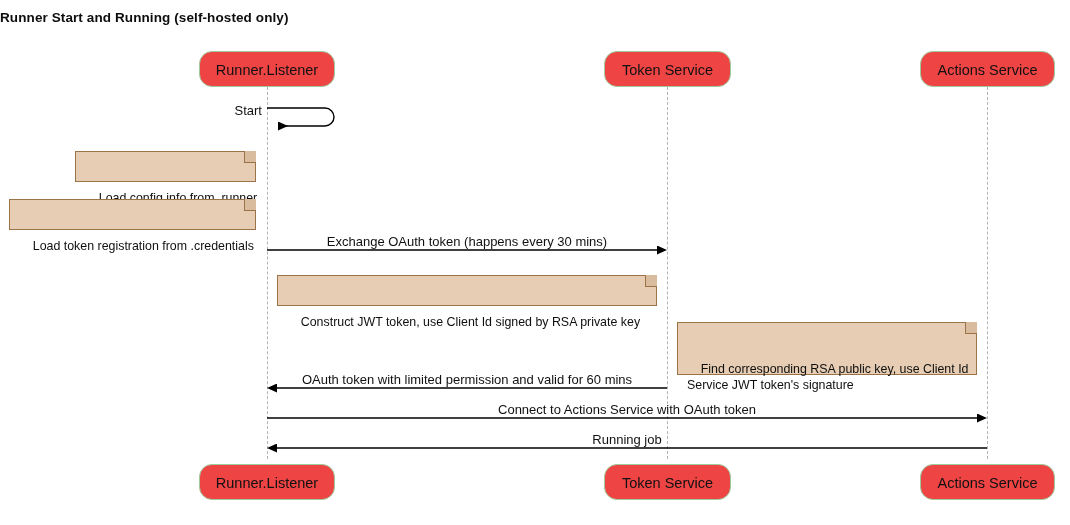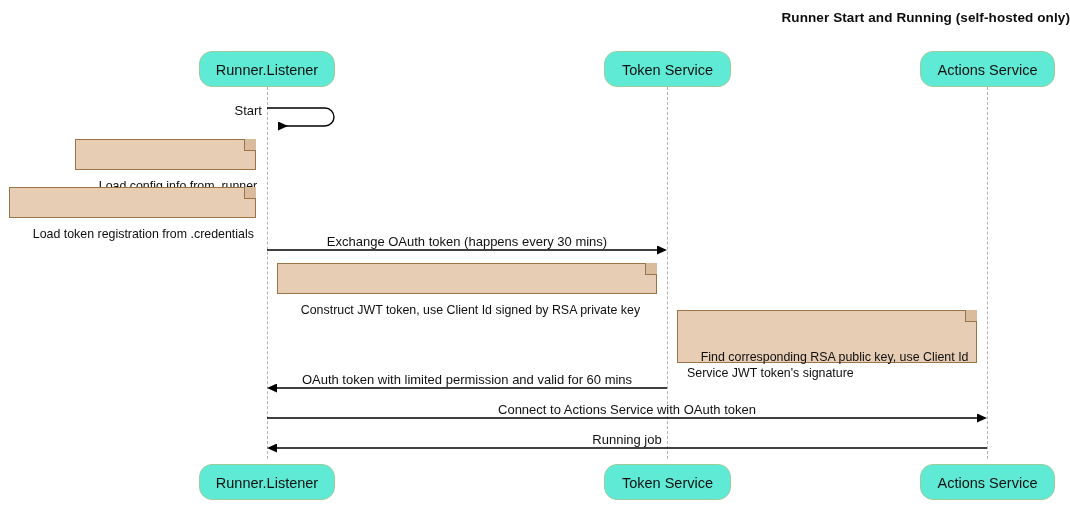--- a/index.html
+++ b/index.html
@@ -19,30 +19,30 @@
     position: absolute;
     left: 0; top: 0;
     width: 1070px;
     height: 525px;
   }
   .title {
     position: absolute;
     left: 0;
     top: 10px;
     width: 1070px;
-    text-align: right;
+    text-align: left;
     font-size: 13.5px;
     font-weight: bold;
     color: #0d0d0d;
     letter-spacing: 0.1px;
   }
   
   .participant {
     position: absolute;
-    background: #5eead4;
+    background: #ef4444;
     border: 1px solid #9ccb9c;
     border-radius: 13px;
     height: 36px;
     line-height: 36px;
     text-align: center;
     font-size: 14.5px;
     color: #111111;
     box-sizing: border-box;
     white-space: nowrap;
   }
@@ -56,20 +56,21 @@
   .note {
     position: absolute;
     background: #e6cdb3;
     border: 1px solid #9a7348;
     box-sizing: border-box;
     font-size: 12.4px;
     color: #0f0f0f;
     padding: 6px 9px 6px 9px;
     line-height: 16px;
     white-space: pre;
+    margin-top: 12px;
   }
   .note .fold {
     position: absolute;
     top: -1px;
     right: -1px;
     width: 11px;
     height: 11px;
     background: #d9bc9d;
     border-left: 1px solid #9a7348;
     border-bottom: 1px solid #9a7348;

